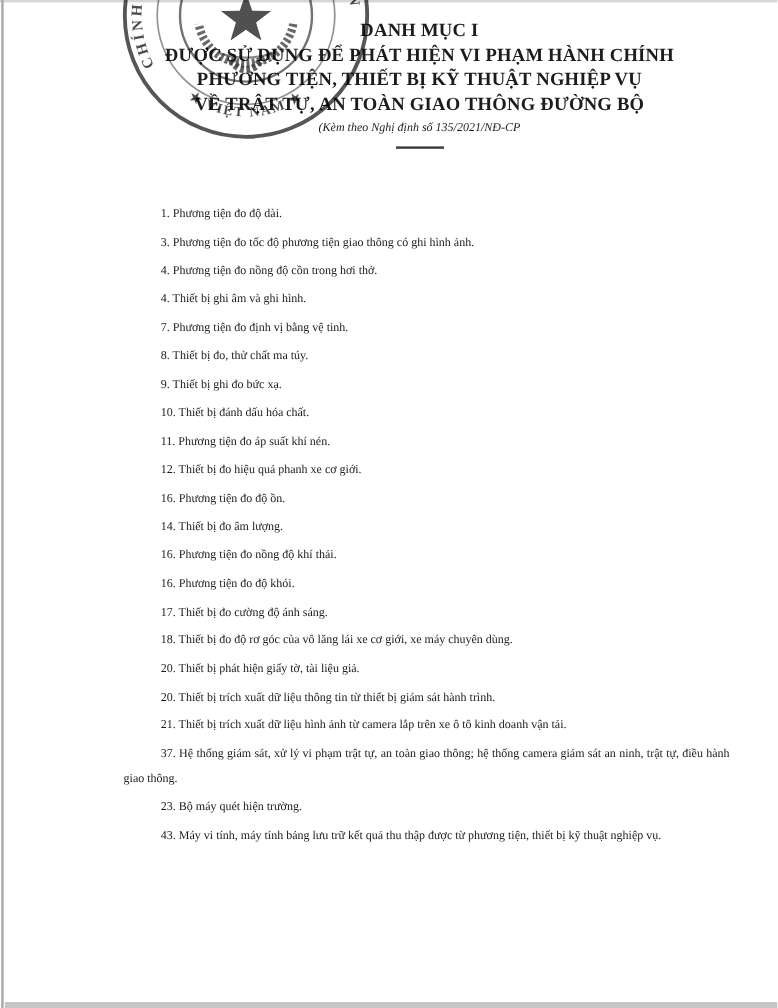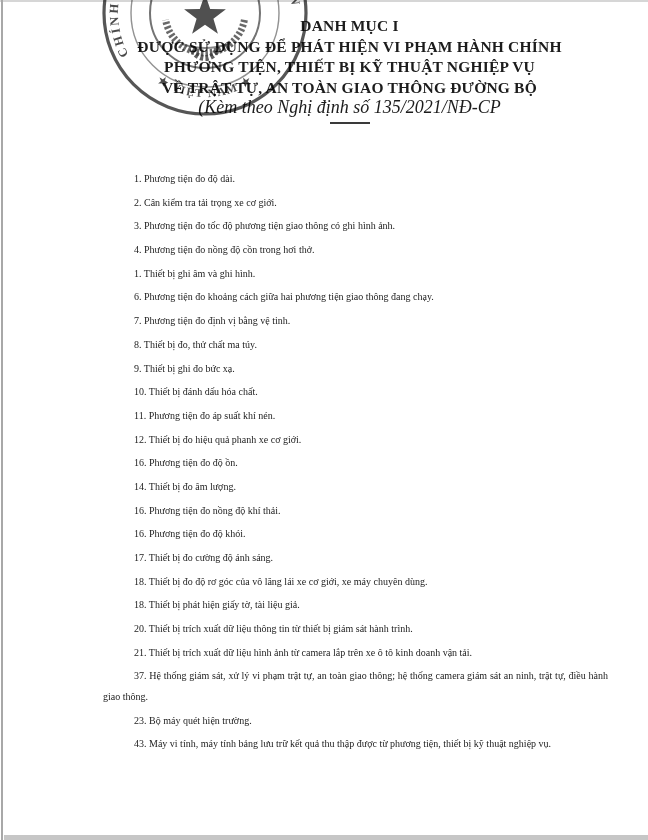--- a/index.html
+++ b/index.html
@@ -38,21 +38,21 @@
   .t-bold {
     font-weight: 700;
     font-size: 15.5px;
     line-height: 20.5px;
     letter-spacing: 0.2px;
     white-space: nowrap;
     text-align: center;
   }
   .t-italic {
     font-style: italic;
-    font-size: 18px;
+    font-size: 10px;
     line-height: 18.5px;
     white-space: nowrap;
   }
   .divider {
     width: 40px; height: 0;
     border-top: 2px solid #3a3a3a;
     margin: 5px auto 0 auto;
   }
   
   .list {
@@ -124,38 +124,36 @@
     <div class="t-bold">DANH MỤC I</div>
     <div class="t-bold">ĐƯỢC SỬ DỤNG ĐỂ PHÁT HIỆN VI PHẠM HÀNH CHÍNH</div>
     <div class="t-bold">PHƯƠNG TIỆN, THIẾT BỊ KỸ THUẬT NGHIỆP VỤ</div>
     <div class="t-bold">VỀ TRẬT TỰ, AN TOÀN GIAO THÔNG ĐƯỜNG BỘ</div>
     <div class="t-italic">(Kèm theo Nghị định số 135/2021/NĐ-CP</div>
     <div class="divider"></div>
   </header>
 
   <main class="list">
       <p class="item">1. Phương tiện đo độ dài.</p>
-      <p class="item">2. Cân kiểm tra tải trọng xe cơ giới.</p>
       <p class="item">3. Phương tiện đo tốc độ phương tiện giao thông có ghi hình ảnh.</p>
       <p class="item">4. Phương tiện đo nồng độ cồn trong hơi thở.</p>
-      <p class="item">1. Thiết bị ghi âm và ghi hình.</p>
-      <p class="item">6. Phương tiện đo khoảng cách giữa hai phương tiện giao thông đang chạy.</p>
+      <p class="item">4. Thiết bị ghi âm và ghi hình.</p>
       <p class="item">7. Phương tiện đo định vị bằng vệ tinh.</p>
       <p class="item">8. Thiết bị đo, thử chất ma túy.</p>
       <p class="item">9. Thiết bị ghi đo bức xạ.</p>
       <p class="item">10. Thiết bị đánh dấu hóa chất.</p>
       <p class="item">11. Phương tiện đo áp suất khí nén.</p>
       <p class="item">12. Thiết bị đo hiệu quả phanh xe cơ giới.</p>
       <p class="item">16. Phương tiện đo độ ồn.</p>
       <p class="item">14. Thiết bị đo âm lượng.</p>
       <p class="item">16. Phương tiện đo nồng độ khí thải.</p>
       <p class="item">16. Phương tiện đo độ khói.</p>
       <p class="item">17. Thiết bị đo cường độ ánh sáng.</p>
       <p class="item">18. Thiết bị đo độ rơ góc của vô lăng lái xe cơ giới, xe máy chuyên dùng.</p>
-      <p class="item">18. Thiết bị phát hiện giấy tờ, tài liệu giả.</p>
+      <p class="item">20. Thiết bị phát hiện giấy tờ, tài liệu giả.</p>
       <p class="item">20. Thiết bị trích xuất dữ liệu thông tin từ thiết bị giám sát hành trình.</p>
       <p class="item">21. Thiết bị trích xuất dữ liệu hình ảnh từ camera lắp trên xe ô tô kinh doanh vận tải.</p>
       <p class="item">37. Hệ thống giám sát, xử lý vi phạm trật tự, an toàn giao thông; hệ thống camera giám sát an ninh, trật tự, điều hành giao thông.</p>
       <p class="item">23. Bộ máy quét hiện trường.</p>
       <p class="item">43. Máy vi tính, máy tính bảng lưu trữ kết quả thu thập được từ phương tiện, thiết bị kỹ thuật nghiệp vụ.</p>
     </main>
 
   <div class="edge-bottom"></div>
 </div>
 

